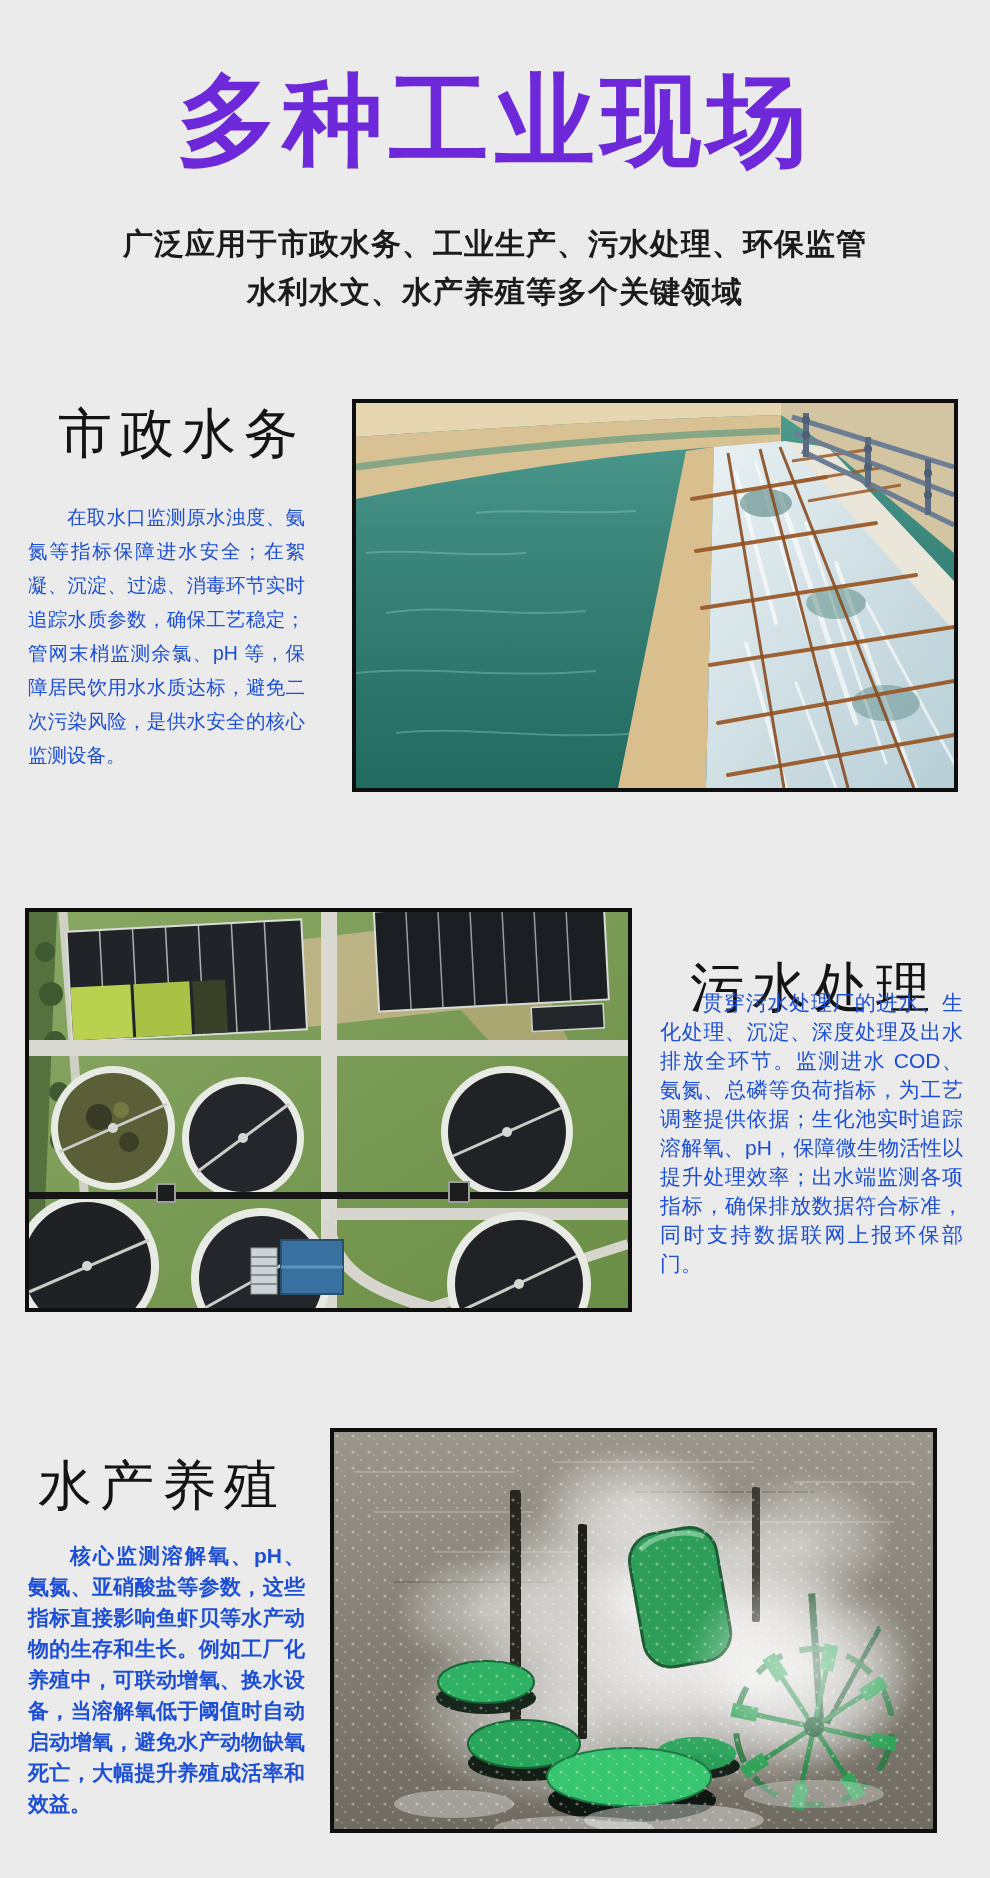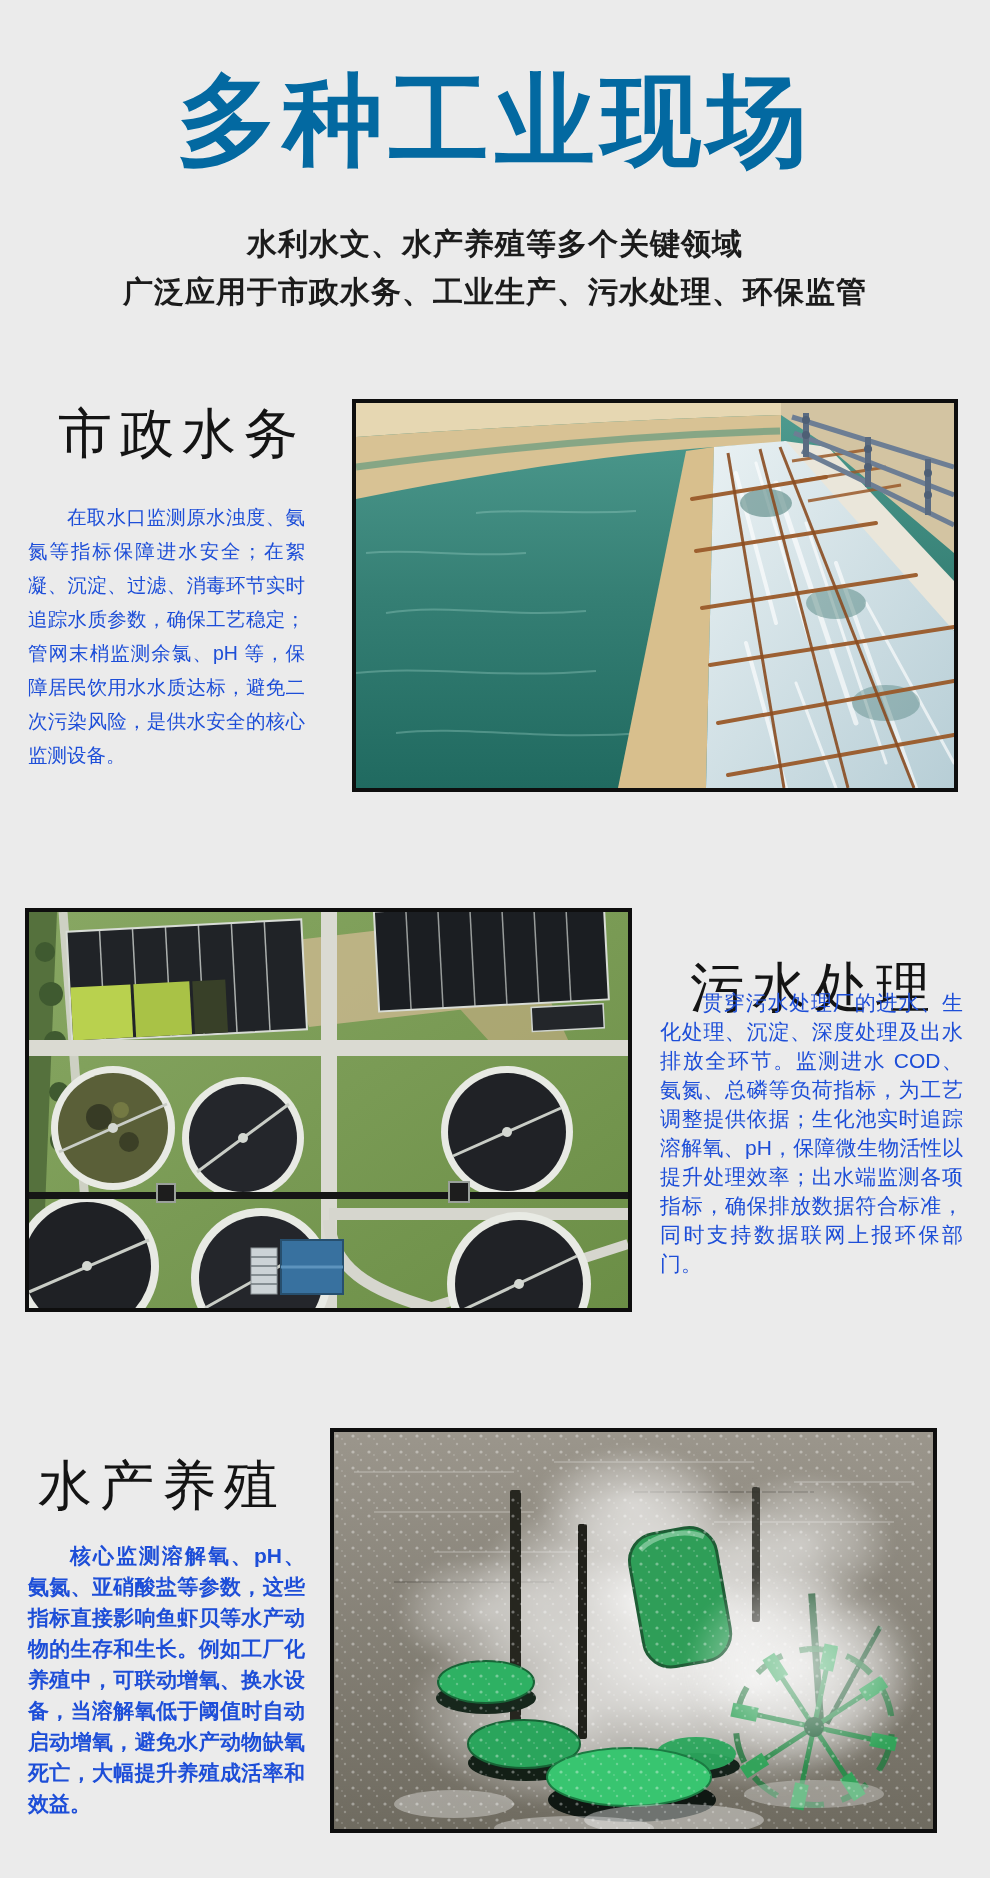--- a/index.html
+++ b/index.html
@@ -2,21 +2,21 @@
 <html lang="zh"><head>
 <meta charset="utf-8">
 <style>
   html,body{margin:0;padding:0;background:#ebebeb;}
   .page{
     position:relative;width:990px;height:1878px;background:#ebebeb;
     font-family:"Liberation Sans",sans-serif;overflow:hidden;color:#1c1c1c;
   }
   .main-title{
     position:absolute;top:66px;left:0;width:100%;text-align:center;
-    font-size:100px;line-height:1.08;font-weight:900;color:#0369a1;letter-spacing:6px;
+    font-size:100px;line-height:1.08;font-weight:900;color:#6d28d9;letter-spacing:6px;
   }
   .subtitle{
     position:absolute;top:220px;left:0;width:100%;text-align:center;
     font-size:30px;line-height:48px;font-weight:700;color:#1b1b1b;letter-spacing:1px;
   }
   .sec-heading{
     position:absolute;font-size:54px;line-height:1.15;font-weight:400;
     color:#141414;letter-spacing:8px;white-space:nowrap;
   }
   .para{
@@ -37,22 +37,22 @@
   .h-3{left:38px;top:1454px;}
 </style>
 </head>
 <body>
 
 <div class="page">
 
   <div class="main-title">多种工业现场</div>
 
   <div class="subtitle">
+    <div>广泛应用于市政水务、工业生产、污水处理、环保监管</div>
     <div>水利水文、水产养殖等多个关键领域</div>
-    <div>广泛应用于市政水务、工业生产、污水处理、环保监管</div>
   </div>
 
   <div class="sec-heading h-1">市政水务</div>
   <div class="para para-1">在取水口监测原水浊度、氨氮等指标保障进水安全；在絮凝、沉淀、过滤、消毒环节实时追踪水质参数，确保工艺稳定；管网末梢监测余氯、pH 等，保障居民饮用水水质达标，避免二次污染风险，是供水安全的核心监测设备。</div>
 
   <div class="photo photo-1">
     <svg viewBox="0 0 598 385" preserveAspectRatio="none">
       <defs>
         <linearGradient id="w1" x1="0" y1="0" x2="0" y2="1">
           <stop offset="0" stop-color="#4f9c90"></stop>

